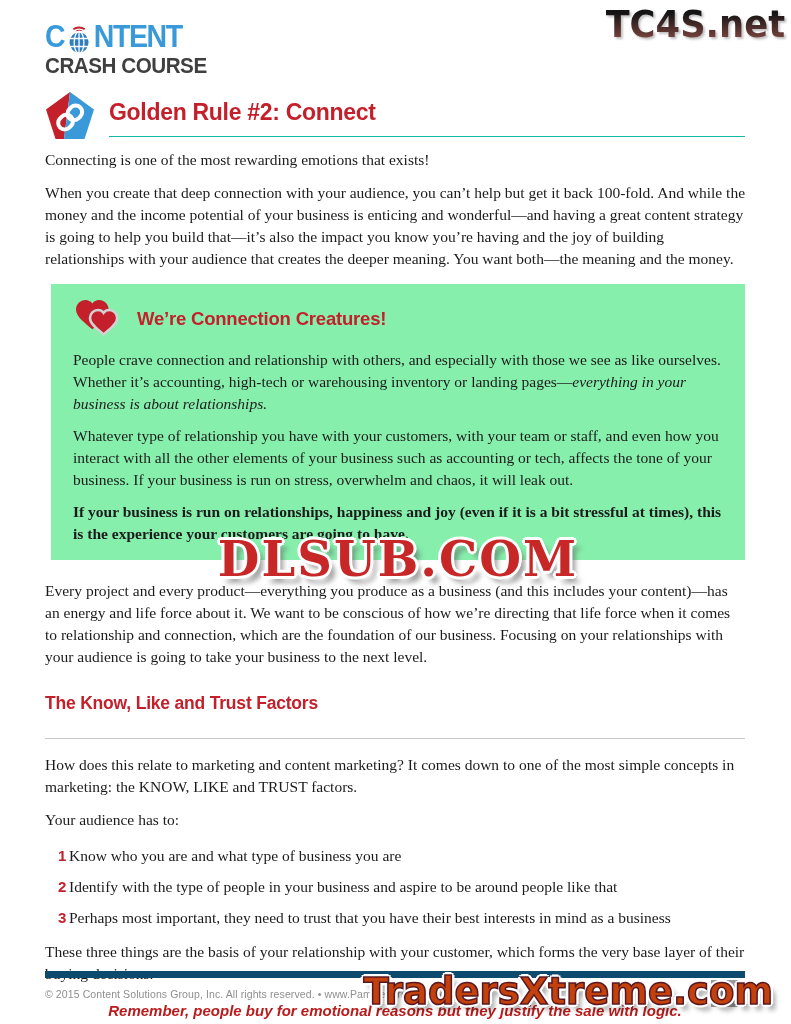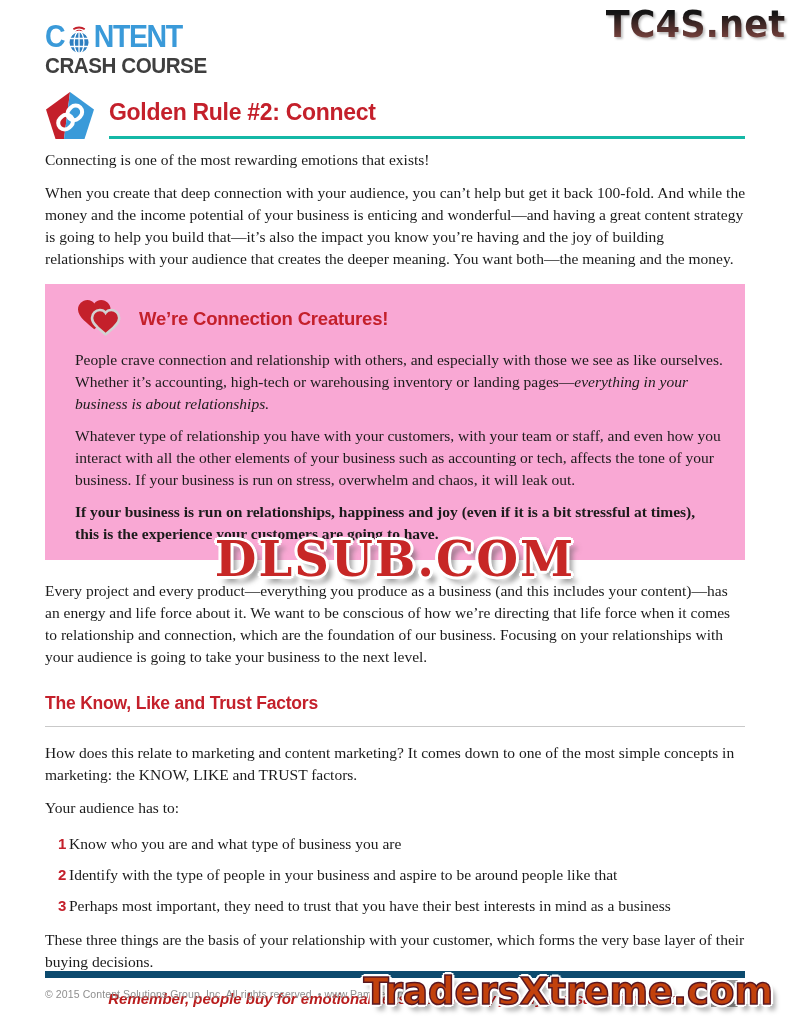--- a/index.html
+++ b/index.html
@@ -47,43 +47,43 @@
     text-shadow:
       -3px 0 0 #fff, 3px 0 0 #fff, 0 -3px 0 #fff, 0 3px 0 #fff,
       -2px -2px 0 #fff, 2px -2px 0 #fff, -2px 2px 0 #fff, 2px 2px 0 #fff,
       5px 6px 5px rgba(0,0,0,.35);
   }
 
   
   .title-row { position:absolute; top:92px; left:45px; width:700px;
     display:flex; align-items:flex-start; }
   .rule-icon { width:50px; height:48px; flex:none; }
-  .title-block { flex:1; margin-left:14px; border-bottom:3px solid #14b8a6;
+  .title-block { flex:1; margin-left:14px; border-bottom:1px solid #14b8a6;
     padding:7px 0 10px 0; }
   .title-block h1 { font-family:"Liberation Sans", sans-serif; font-weight:bold;
     font-size:23px; color:#c4202b; letter-spacing:-0.3px; }
 
   
   .main { position:absolute; top:149px; left:45px; width:700px; }
   .main p { font-size:15.5px; line-height:22px; margin-bottom:11px; }
   .em-it { font-style:italic; }
 
   
-  .callout { background:#f9a8d4; margin:14px 0 20px 0; padding:15px 22px 13px 30px;
+  .callout { background:#86efac; margin:14px 0 20px 6px; padding:15px 22px 13px 22px;
     position:relative; }
   .callout-head { display:flex; align-items:center; margin-bottom:10px; }
   .hearts-icon { width:48px; height:40px; flex:none; margin-left:2px; }
   .callout-head h2 { font-family:"Liberation Sans", sans-serif; font-weight:bold;
     font-size:18.5px; color:#c4202b; margin-left:14px; letter-spacing:-0.2px; }
   .callout p { margin-bottom:10px; }
   .callout p.bold { font-weight:bold; margin-bottom:2px; }
 
   
   .section-heading { font-family:"Liberation Sans", sans-serif; font-weight:bold;
-    font-size:17.5px; color:#c4202b; margin-top:25px; padding-bottom:12px;
+    font-size:17.5px; color:#c4202b; margin-top:25px; padding-bottom:24px;
     border-bottom:1px solid #c9c9c9; margin-bottom:15px; letter-spacing:-0.2px; }
 
   .num-list { margin:14px 0 12px 0; }
   .num-item { display:flex; margin-bottom:9px; }
   .num-item .num { width:24px; padding-left:13px; flex:none;
     font-family:"Liberation Sans", sans-serif; font-weight:bold;
     font-size:15px; color:#c4202b; line-height:22px; }
   .num-item .txt { font-size:15.5px; line-height:22px; }
 
   .emphasis { text-align:center; font-family:"Liberation Sans", sans-serif;

